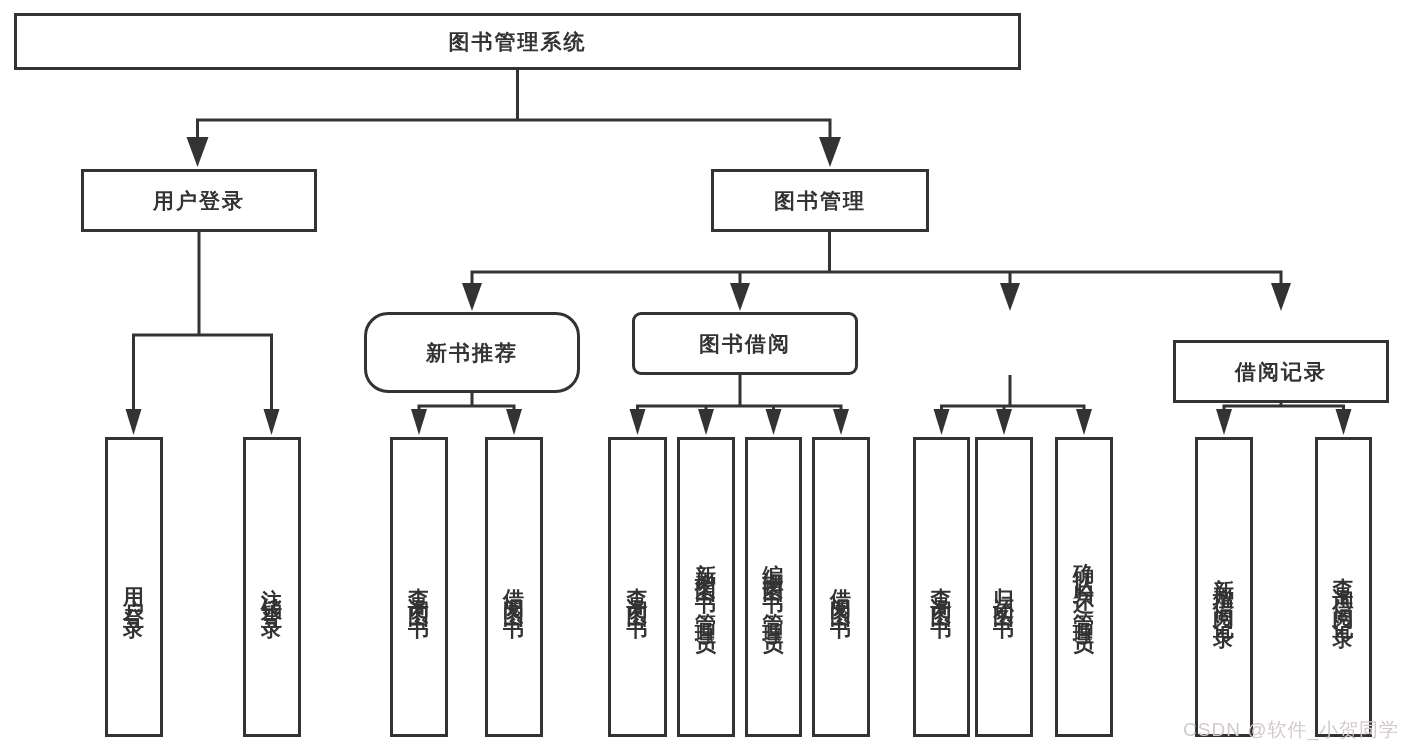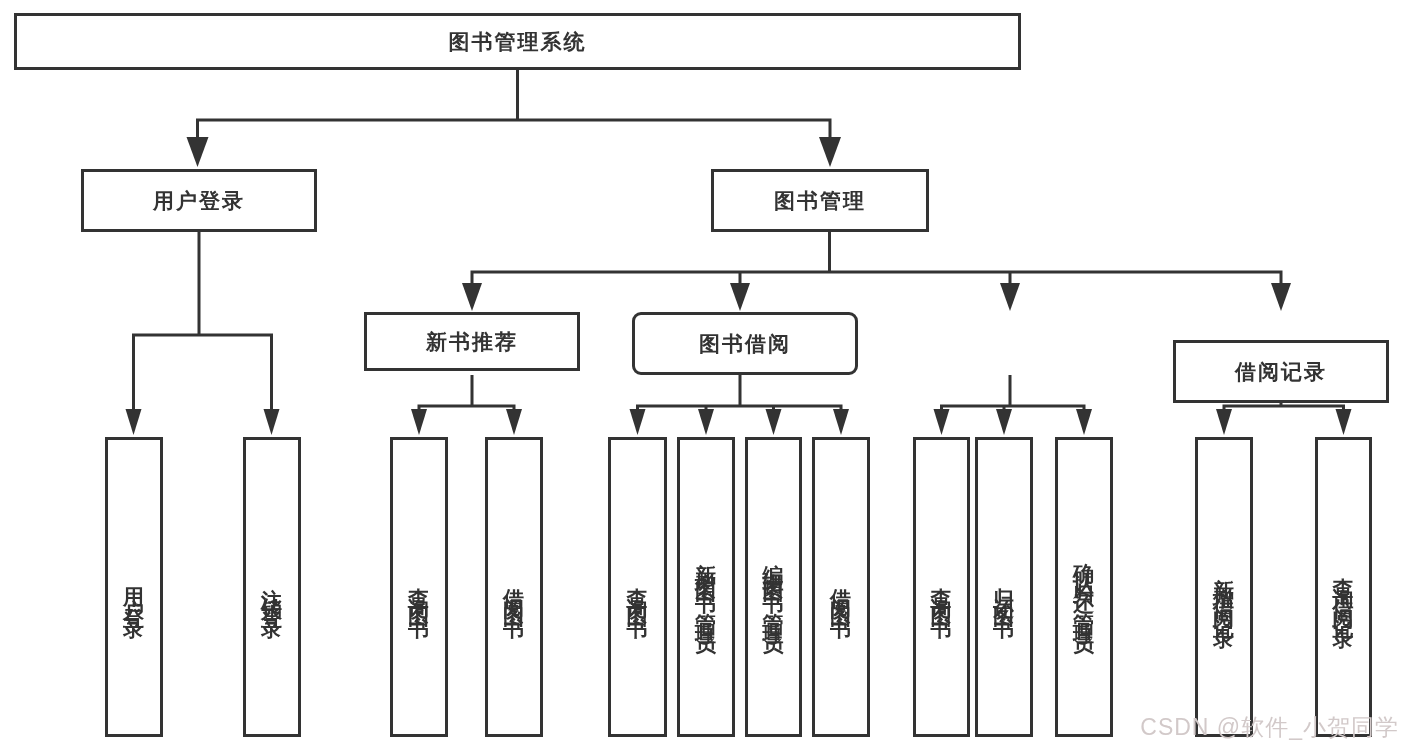--- a/index.html
+++ b/index.html
@@ -39,21 +39,21 @@
     text-orientation: mixed;
     font-size: 21px;
     letter-spacing: 10px;
     line-height: 1;
     padding-top: 8px;
   }
   #watermark {
     position: absolute;
     right: 6px;
     bottom: 4px;
-    font-size: 23px;
+    font-size: 19px;
     letter-spacing: 1px;
     color: #d2c9c9;
     z-index: 3;
     white-space: nowrap;
   }
 </style>
 </head>
 <body>
 
 <div id="canvas">
@@ -105,21 +105,21 @@
     </g>
     <polygon fill="#333333" points="1216,409 1232,409 1224,435"></polygon>
     <polygon fill="#333333" points="1335.5,409 1351.5,409 1343.5,435"></polygon>
   </svg>
 
   <div class="node hbox" style="left:14px; top:13px; width:1007px; height:57px;">图书管理系统</div>
 
   <div class="node hbox" style="left:81px; top:169px; width:236px; height:63px;">用户登录</div>
   <div class="node hbox" style="left:711px; top:169px; width:218px; height:63px;text-align:center;">图书管理</div>
 
-  <div class="node hbox" style="left:364px; top:312px; width:216px; height:59px;">新书推荐</div>
+  <div class="node hbox" style="left:364px; top:312px; width:216px; height:81px;border-radius:24px;">新书推荐</div>
   <div class="node hbox" style="left:632px; top:312px; width:226px; height:63px;border-radius:9px;">图书借阅</div>
   <div class="node hbox" style="left:1173px; top:312px; width:216px; height:63px;margin-top:28px;">借阅记录</div>
 
   <div class="node vbox" style="left:105px; top:437px; width:58px; height:300px;">用户登录</div>
   <div class="node vbox" style="left:243px; top:437px; width:58px; height:300px;">注销登录</div>
 
   <div class="node vbox" style="left:390px; top:437px; width:58px; height:300px;">查询图书</div>
   <div class="node vbox" style="left:485px; top:437px; width:58px; height:300px;">借阅图书</div>
 
   <div class="node vbox" style="left:608px; top:437px; width:59px; height:300px;">查询图书</div>

